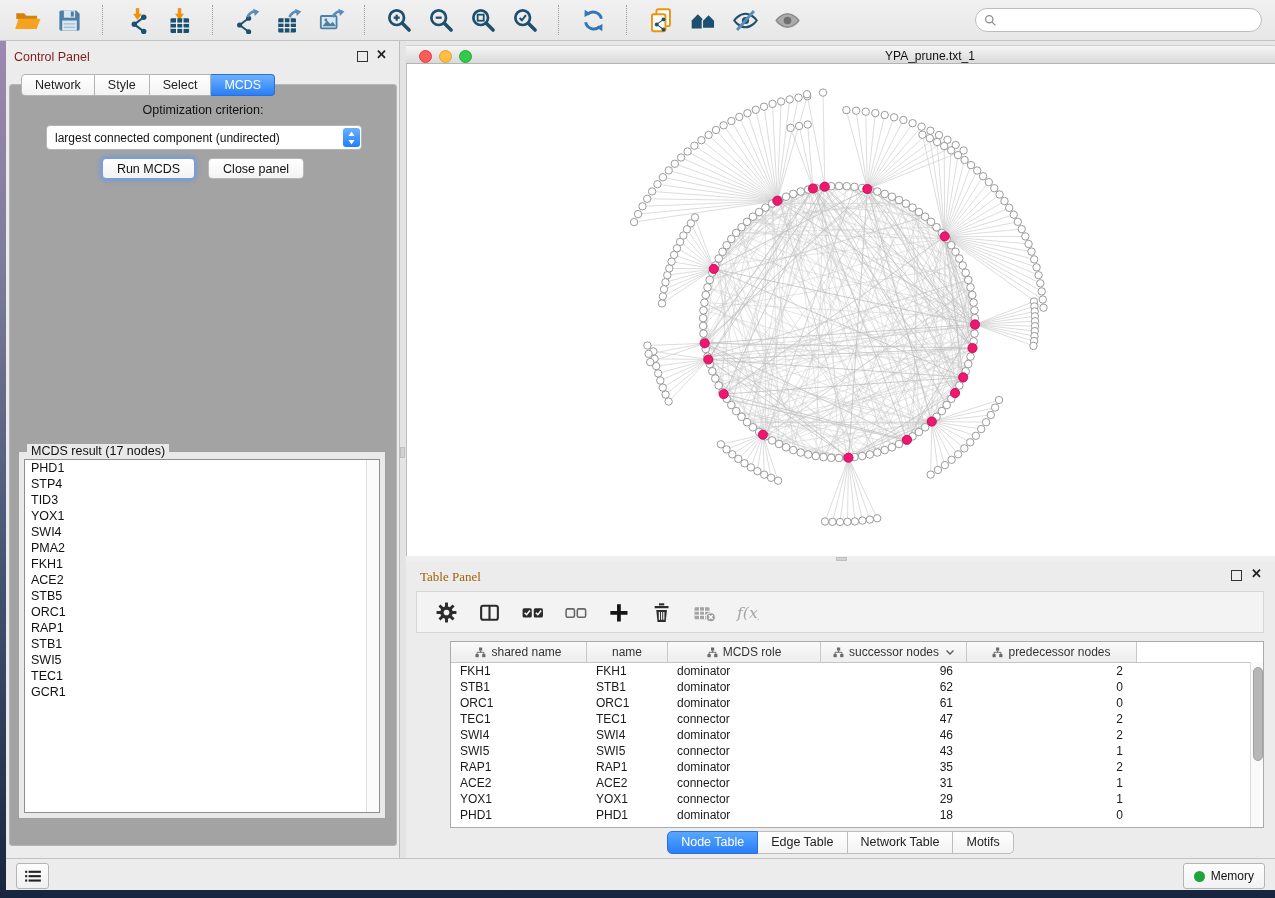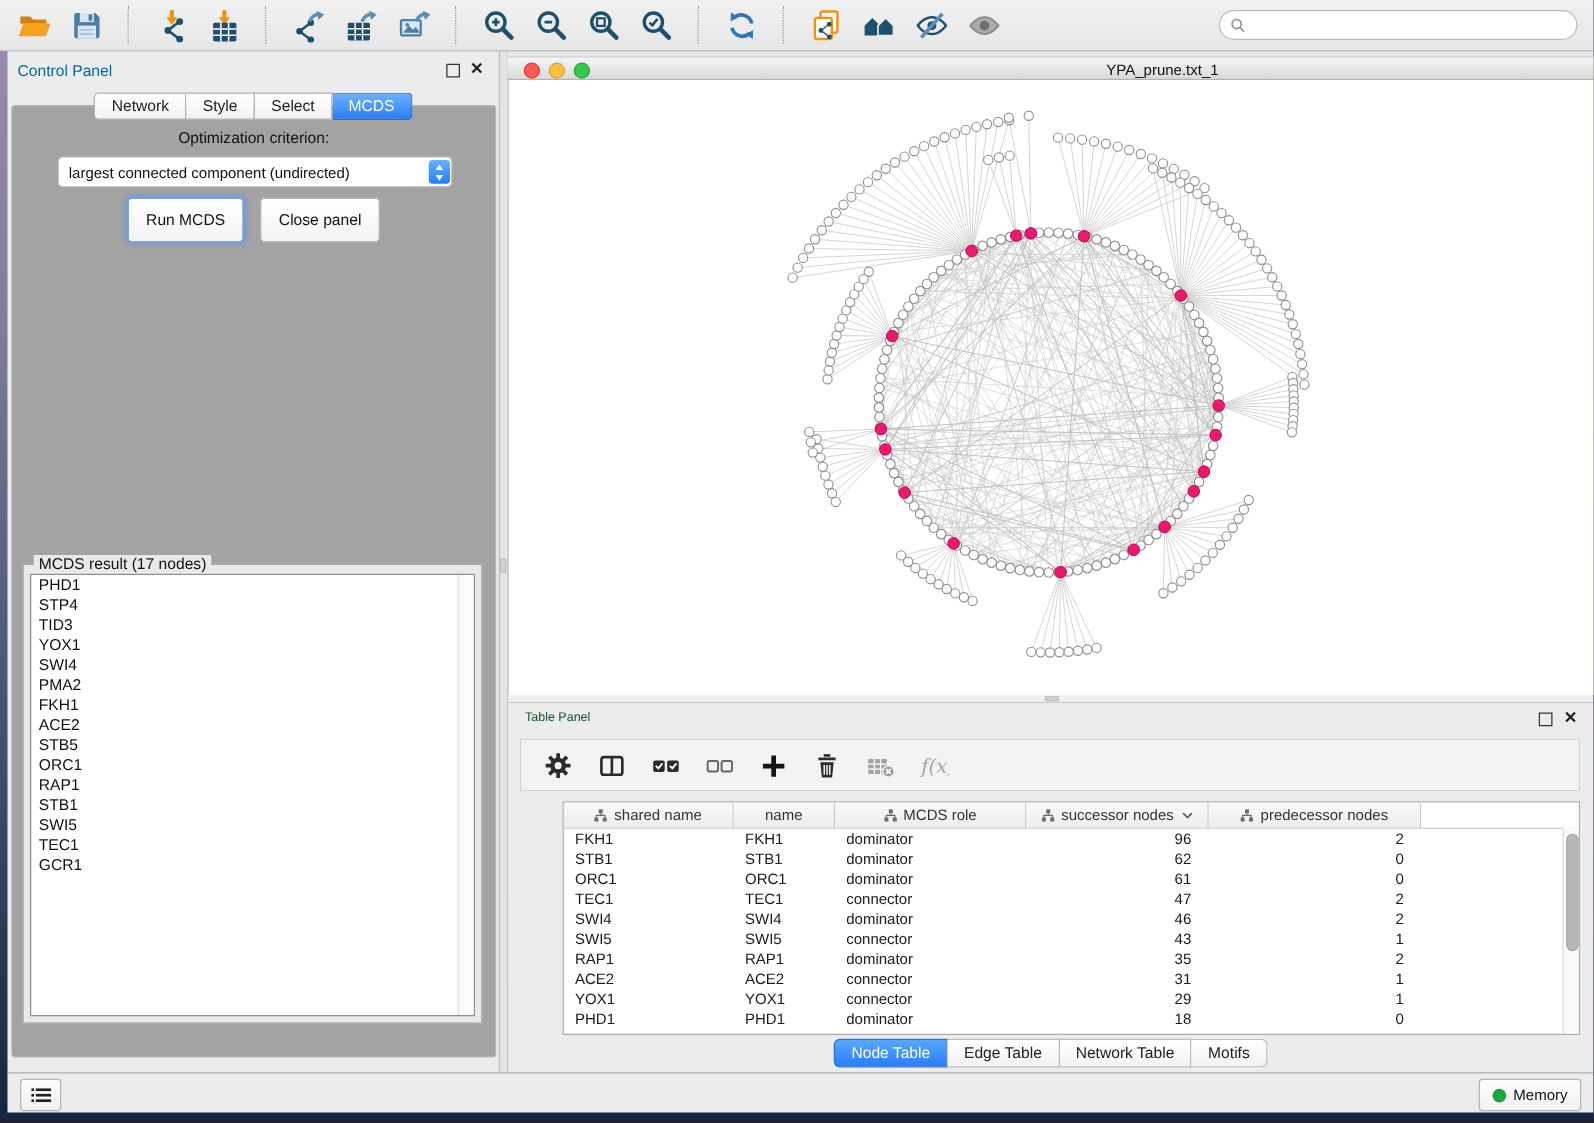--- a/index.html
+++ b/index.html
@@ -12,39 +12,39 @@
   .tb-icons{display:flex;align-items:center;gap:12px;}
   .tbi{width:30px;height:30px;display:flex;align-items:center;justify-content:center;cursor:pointer;}
   .tbi svg{width:27px;height:27px;}
   .tb-sep{width:1px;height:30px;border-left:1px dotted #9a9a9a;margin:0 6px;}
   .search-box{position:absolute;right:13px;top:8px;width:287px;height:24px;background:#fff;border:1px solid #bcbcbc;
     border-radius:12px;display:flex;align-items:center;padding-left:8px;box-sizing:border-box;}
   .search-box svg{width:13px;height:13px;margin-right:5px;}
   .search-box input{border:none;outline:none;flex:1;font-size:12px;background:transparent;height:18px;}
   
   .control-panel{position:absolute;left:6px;top:41px;width:394px;height:817px;background:#ececec;border-right:1px solid #bdbdbd;box-sizing:border-box;}
-  .cp-title{position:absolute;left:8px;top:9px;font-size:12.5px;color:#0369a1;}
+  .cp-title{position:absolute;left:8px;top:9px;font-size:12.5px;color:#7f1d1d;}
   .panel-float{position:absolute;width:9px;height:9px;border:1.5px solid #333;top:10px;cursor:pointer;}
   .panel-close{position:absolute;top:7px;font-size:13px;font-weight:bold;color:#222;cursor:pointer;line-height:14px;}
-  .cp-tabs{position:absolute;left:0;top:33px;width:100%;display:flex;justify-content:center;z-index:3;}
+  .cp-tabs{position:absolute;left:0;top:33px;width:100%;display:flex;justify-content:flex-start;z-index:3;padding-left:15px;}
   .cp-tab{height:20px;line-height:20px;padding:0 13px;background:linear-gradient(#fff,#f2f2f2);border:1px solid #b3b3b3;
     border-left-width:0;font-size:12.5px;color:#222;cursor:pointer;}
   .cp-tab:first-child{border-left-width:1px;border-radius:4px 0 0 4px;}
   .cp-tab:last-child{border-radius:0 4px 4px 0;}
   .cp-tab.active{background:linear-gradient(#6cb2fe,#2a7ef8);border-color:#2a70d8;color:#fff;}
   .cp-inner{position:absolute;left:3px;top:43px;width:386px;height:760px;background:#a3a3a3;border:1px solid #b6b6b6;border-radius:3px;}
   .opt-label{position:absolute;top:18px;width:100%;text-align:center;font-size:12.5px;color:#111;}
   .dropdown{position:absolute;left:36px;right:34px;top:40px;height:23px;background:#fff;border:1px solid #b5b5b5;border-radius:4px;
     display:flex;align-items:center;cursor:pointer;}
   .dropdown .dd-text{flex:1;padding-left:8px;font-size:12px;white-space:nowrap;overflow:hidden;}
   .dd-stepper{width:17px;height:19px;margin:1px 1px 1px 0;border-radius:3px;background:linear-gradient(#6ab2fe,#1e7ffe);
     display:flex;flex-direction:column;align-items:center;justify-content:center;}
   .dd-stepper svg{width:9px;height:16px;}
   .btn-row{position:absolute;top:73px;width:100%;display:flex;justify-content:center;gap:13px;}
-  .mac-btn{height:36px;line-height:21px;padding:0 14px;background:linear-gradient(#ffffff,#f3f3f3);border:1px solid #b8b8b8;
+  .mac-btn{height:21px;line-height:21px;padding:0 14px;background:linear-gradient(#ffffff,#f3f3f3);border:1px solid #b8b8b8;
     border-radius:4px;font-size:12.5px;color:#111;cursor:pointer;}
   .mac-btn.focused{border-color:#6f9fe8;box-shadow:0 0 4px 2px rgba(90,150,240,.6);}
   .mcds-box{position:absolute;left:8px;top:366px;width:366px;height:366px;border:1px solid #a0a0a0;background:#e9e9e9;}
   .mcds-legend{position:absolute;left:8px;top:-8px;background:#e9e9e9;padding:0 4px;font-size:12.5px;color:#111;}
   .mcds-list{position:absolute;left:5px;top:7px;right:5px;bottom:5px;background:#fff;border:1px solid #8f8f8f;overflow:hidden;}
   .mcds-scroll{position:absolute;right:0;top:0;bottom:0;width:12px;background:#fbfbfb;border-left:1px solid #e0e0e0;}
   .mcds-item{height:16px;line-height:16px;padding-left:6px;font-size:12.5px;color:#111;cursor:default;}
   
   .v-split{position:absolute;left:400px;top:41px;width:6px;height:817px;background:#e4e4e4;cursor:col-resize;}
   .v-split .grip{position:absolute;left:0px;top:406px;width:5px;height:11px;background:#d2d2d2;border:1px solid #bdbdbd;box-sizing:border-box;}
@@ -52,21 +52,21 @@
   .h-split .grip{position:absolute;left:430px;top:1px;width:11px;height:4px;background:#d2d2d2;border:1px solid #c0c0c0;box-sizing:border-box;}
   
   .net-window{position:absolute;left:406px;top:41px;width:869px;height:515px;background:#e8e8e8;}
   .net-titlebar{position:absolute;left:0;top:4px;width:100%;height:19px;background:linear-gradient(#f5f5f5,#dadada);
     border-top:1px solid #cfcfcf;border-bottom:1px solid #b4b4b4;box-sizing:border-box;}
   .tl{position:absolute;top:3.5px;width:11px;height:11px;border-radius:50%;cursor:pointer;}
   .net-title{position:absolute;left:524px;top:3px;transform:translateX(-50%);font-size:12px;color:#111;white-space:nowrap;}
   .net-canvas{position:absolute;left:0;top:23px;width:869px;height:492px;background:#fff;border-left:1px solid #bdbdbd;box-sizing:border-box;}
   
   .table-panel{position:absolute;left:406px;top:562px;width:869px;height:296px;background:#ececec;}
-  .tp-title{position:absolute;left:14px;top:7px;font-size:10px;color:#14532d;}
+  .tp-title{position:absolute;left:14px;top:7px;font-size:13px;color:#a16207;font-family:Liberation Serif, serif;}
   .tp-toolbar{position:absolute;left:10px;right:11px;top:29px;height:42px;background:#f3f3f3;border:1px solid #d6d6d6;
     display:flex;align-items:center;gap:17px;padding-left:16px;box-sizing:border-box;}
   .tpi{width:26px;height:26px;display:flex;align-items:center;justify-content:center;cursor:pointer;}
   .tpi svg{width:23px;height:23px;}
   .tbl{position:absolute;left:27px;right:11px;top:79px;height:187px;background:#ffffff;border:1px solid #ababab;box-sizing:border-box;overflow:hidden;margin-left:17px;}
   .tbl-head{display:flex;height:20px;border-bottom:1px solid #c6c6c6;}
   .th{background:linear-gradient(#fafafa,#ededed);border-right:1px solid #c9c9c9;display:flex;align-items:center;
     justify-content:center;gap:5px;font-size:12px;color:#333;box-sizing:border-box;cursor:pointer;}
   .th .chev{margin-left:2px;display:flex;}
   .th-fill{flex:1;background:#fff;}

